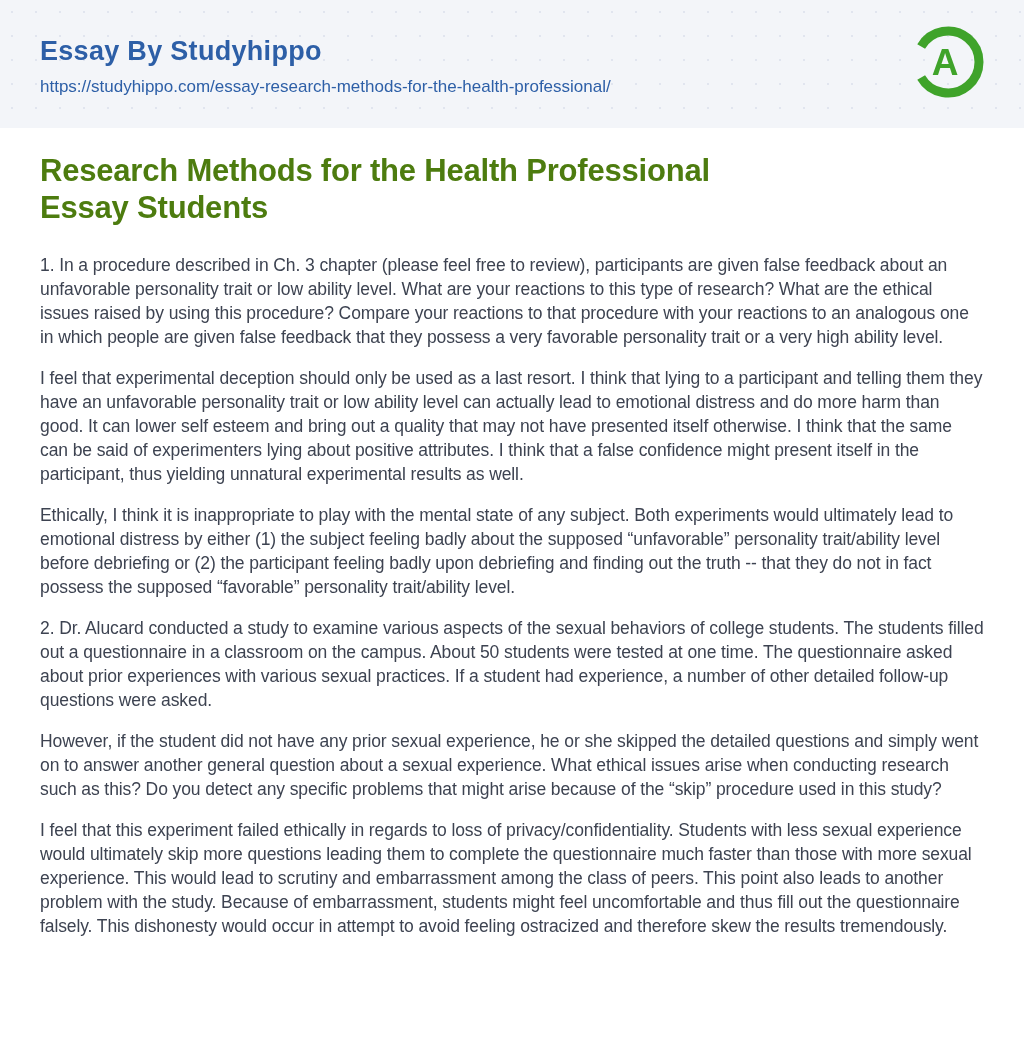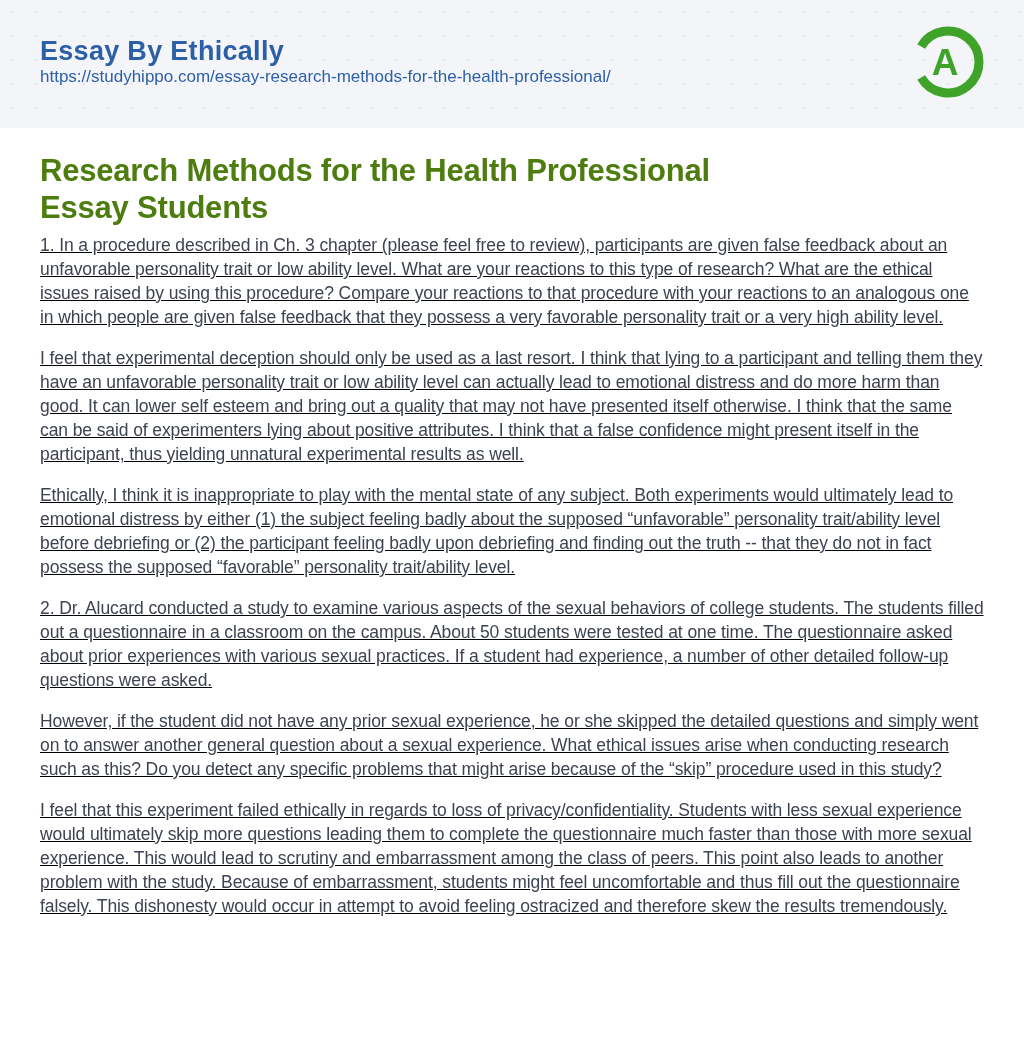--- a/index.html
+++ b/index.html
@@ -23,21 +23,21 @@
   }
   .brand {
     color: #2d5fa7;
     font-size: 27px;
     font-weight: 700;
     letter-spacing: 0.3px;
     line-height: 30px;
   }
   .site-url {
     display: inline-block;
-    margin-top: 1px;
+    margin-top: 11px;
     color: #2d5fa7;
     font-size: 17px;
     font-weight: 400;
     line-height: 20px;
     text-decoration: none;
   }
   .logo {
     position: absolute;
     top: 24px;
     right: 38px;
@@ -48,34 +48,34 @@
     padding: 24px 40px 0 40px;
   }
   .essay-title {
     color: #4d7c0f;
     font-size: 31px;
     font-weight: 700;
     line-height: 37px;
     letter-spacing: -0.2px;
   }
   .essay-title span { display: block; }
-  .essay-body { margin-top: 7px; text-decoration: underline; }
+  .essay-body { margin-top: 27px; }
   .essay-body p {
     color: #3d4351;
     font-size: 17.5px;
     line-height: 24px;
     margin-bottom: 17px;
     letter-spacing: -0.1px;
   }
 </style>
 </head>
 <body>
 
 <div class="header">
-  <div class="brand">Essay By Ethically</div>
+  <div class="brand">Essay By Studyhippo</div>
   <a class="site-url" href="#">https://studyhippo.com/essay-research-methods-for-the-health-professional/</a>
   <div class="logo">
     <svg width="76" height="76" viewBox="0 0 76 76" aria-hidden="true">
       <path d="M 11.15 22.5 A 31 31 0 1 1 11.15 53.5" fill="none" stroke="#3fa32a" stroke-width="9" stroke-linecap="butt"></path>
       <text x="35" y="51" text-anchor="middle" font-family="Liberation Sans, DejaVu Sans, sans-serif" font-size="37" font-weight="700" fill="#3fa32a">A</text>
     </svg>
   </div>
 </div>
 
 <div class="content">

